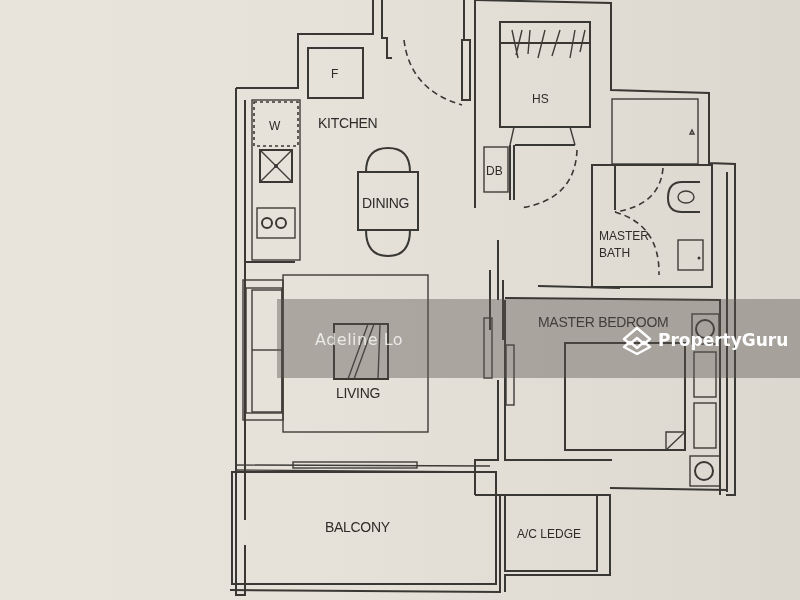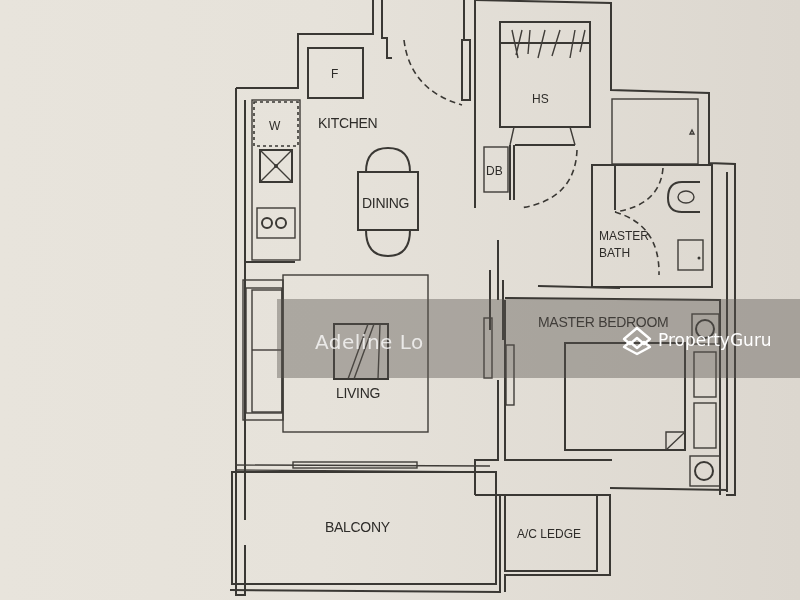--- a/index.html
+++ b/index.html
@@ -14,26 +14,26 @@
   .thin { fill: none; stroke: #3f3c38; stroke-width: 1.4; }
   .dash { fill: none; stroke: #3a3834; stroke-width: 1.6; stroke-dasharray: 6 4; }
   .lbl { font-family: "Liberation Sans", sans-serif; font-size: 14px; fill: #2e2c29; letter-spacing: -0.3px; }
   .lbl-sm { font-family: "Liberation Sans", sans-serif; font-size: 12px; fill: #2e2c29; }
   .band {
     position: absolute; left: 277px; top: 299px; width: 523px; height: 79px;
     background: rgba(90, 86, 80, 0.42);
   }
   .wm-agent {
     position: absolute; left: 315px; top: 330px;
-    color: rgba(255,255,255,0.75); font-size: 20px; letter-spacing: 0.5px;
+    color: rgba(255,255,255,0.75); font-size: 16px; letter-spacing: 0.5px;
     font-family: "DejaVu Sans", sans-serif;
   }
   .wm-brand {
     position: absolute; left: 620px; top: 323px; display: flex; align-items: center; gap: 4px;
-    color: #ffffff; font-size: 17px; font-weight: normal;
+    color: #ffffff; font-size: 17px; font-weight: bold;
     font-family: "DejaVu Sans", sans-serif;
   }
   .wm-brand svg { width: 34px; height: 34px; }
 </style>
 </head>
 <body>
 
 <svg id="plan" viewBox="0 0 800 600" xmlns="http://www.w3.org/2000/svg">
 
   <g>

